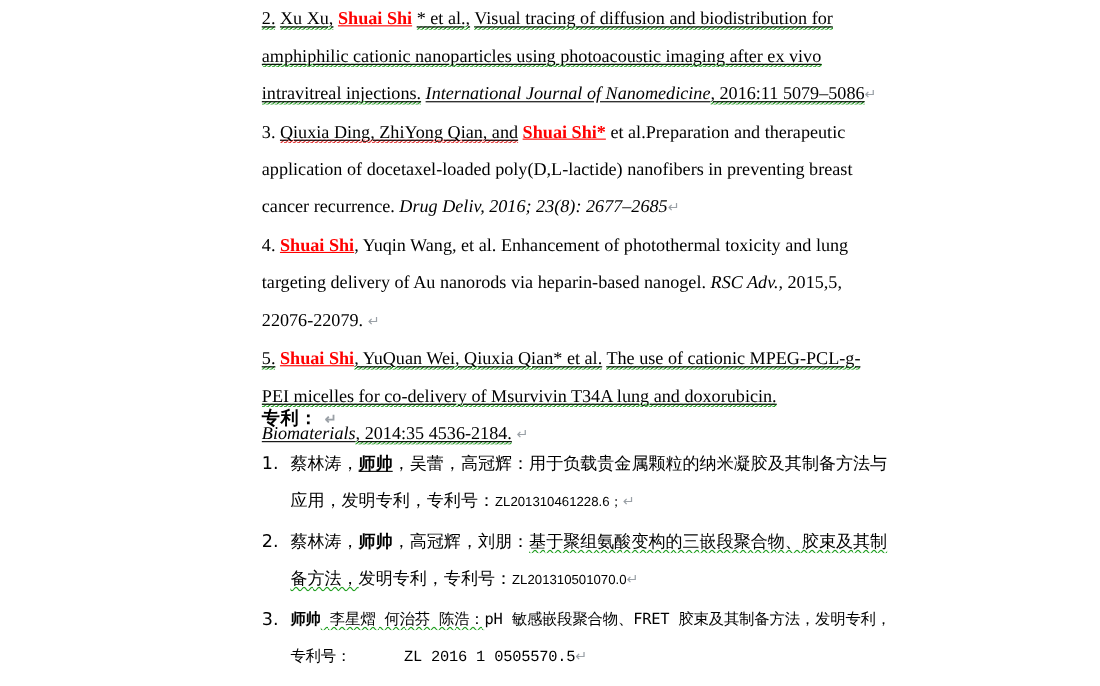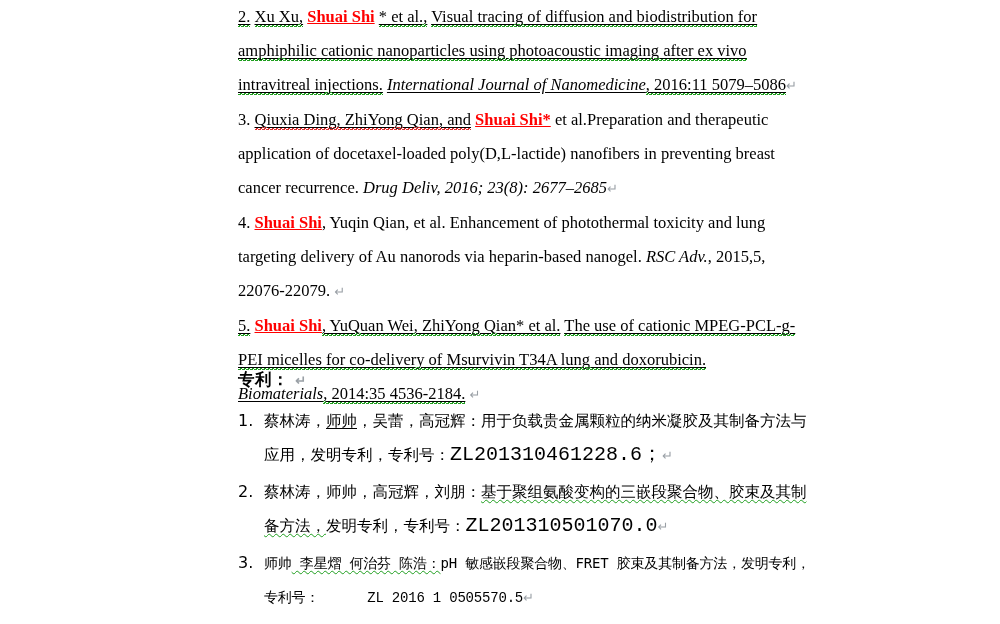--- a/index.html
+++ b/index.html
@@ -140,30 +140,30 @@
     color: #000000;
     letter-spacing: 0px;
   }
   .pbody.mono-style {
     font-family: "DejaVu Sans Mono", "Liberation Mono", monospace;
     font-size: 14px;
     letter-spacing: -0.2px;
   }
   .nameb {
     font-family: "DejaVu Sans", "Liberation Sans", sans-serif;
-    font-weight: normal;
+    font-weight: bold;
   }
   .nameb.under {
     text-decoration: underline;
     text-decoration-color: #000000;
     text-underline-offset: 2px;
   }
   .serifnum {
-    font-family: Liberation Mono, monospace;
-    font-size: 20px;
+    font-family: Liberation Sans, sans-serif;
+    font-size: 12px;
     letter-spacing: 0px;
   }
   .mononum {
     font-family: Liberation Mono, monospace;
     font-size: 14px;
     margin-left: 48px;
   }
 </style>
 </head>
 <body>
@@ -185,29 +185,29 @@
       <span>3.</span>
       <span class="ulwr">Qiuxia Ding, ZhiYong Qian, and</span>
       <span class="hl">Shuai Shi*</span>
       <span class="wr">et al.Preparation</span>
       <span>and therapeutic application of docetaxel-loaded poly(D,L-lactide) nanofibers in preventing breast cancer recurrence.</span>
       <span class="it">Drug Deliv, 2016; 23(8): 2677–2685</span><span></span><span class="pilcrow">↵</span>
     </div>
 
     <div class="ref">
       <span>4.</span>
-      <span class="hl">Shuai Shi</span><span class="wr">, Yuqin Qian, et al.</span>
+      <span class="hl">Shuai Shi</span><span class="wr">, Yuqin Wang, et al.</span>
       <span>Enhancement of photothermal toxicity and lung targeting delivery of Au nanorods via heparin-based nanogel.</span>
       <span class="it">RSC Adv.</span><span>, 2015,5, 22076-22079.</span>
       <span class="pilcrow">↵</span>
     </div>
 
     <div class="ref">
       <span class="ulwg">5.</span>
-      <span class="hl">Shuai Shi</span><span class="ulwg">, YuQuan Wei, ZhiYong Qian* et al.</span>
+      <span class="hl">Shuai Shi</span><span class="ulwg">, YuQuan Wei, Qiuxia Qian* et al.</span>
       <span class="ulwg">The use of cationic MPEG-PCL-g-PEI micelles for co-delivery of Msurvivin T34A lung and doxorubicin.</span>
       <span class="it ul">Biomaterials</span><span class="ulwg">, 2014:35 4536-2184.</span>
       <span class="pilcrow">↵</span>
     </div>
 
   </div>
 
   <div class="cn-heading">
     <span>专利：</span>
     <span class="pilcrow">↵</span>

